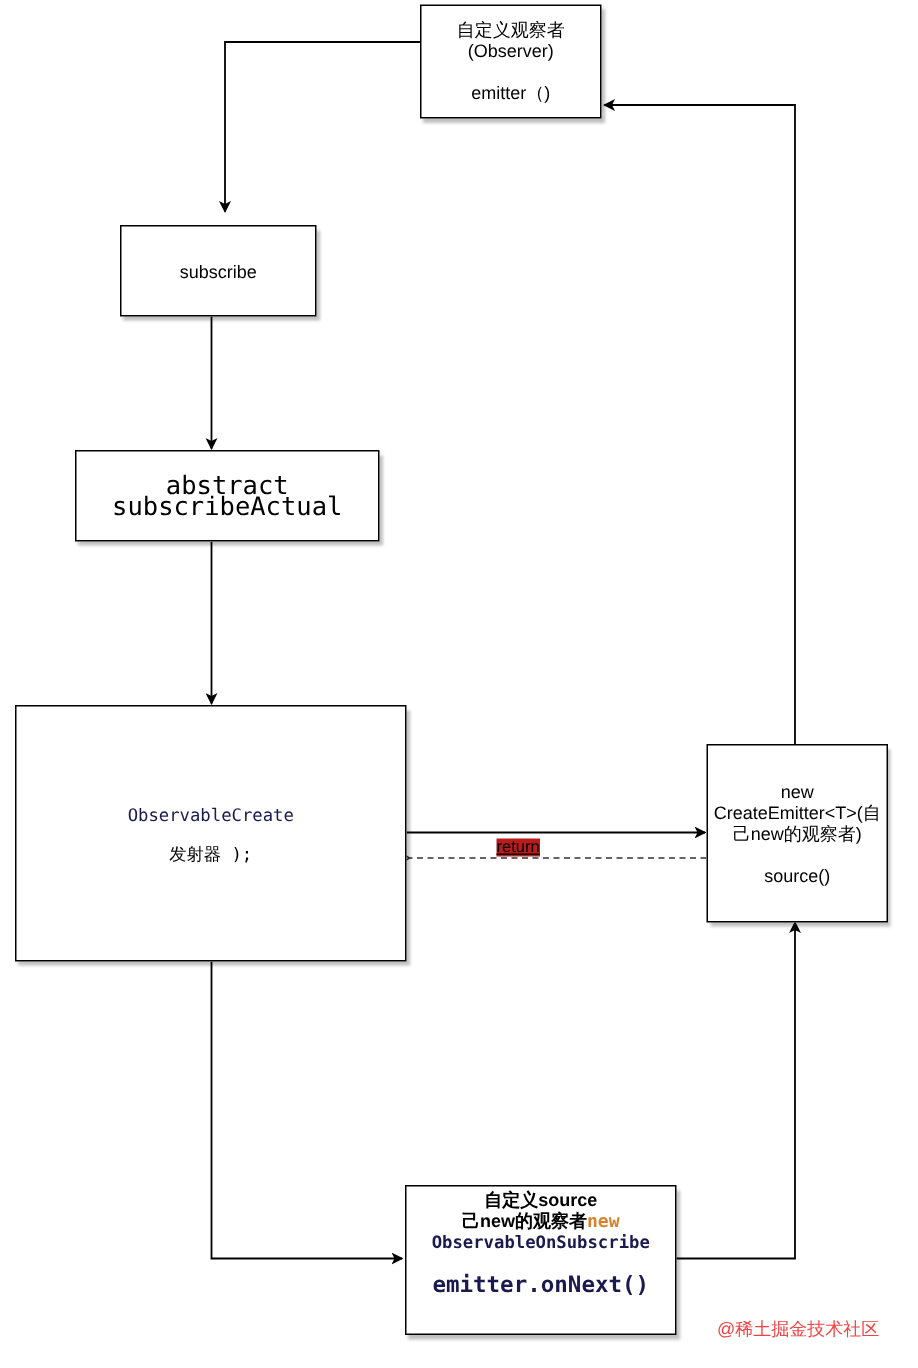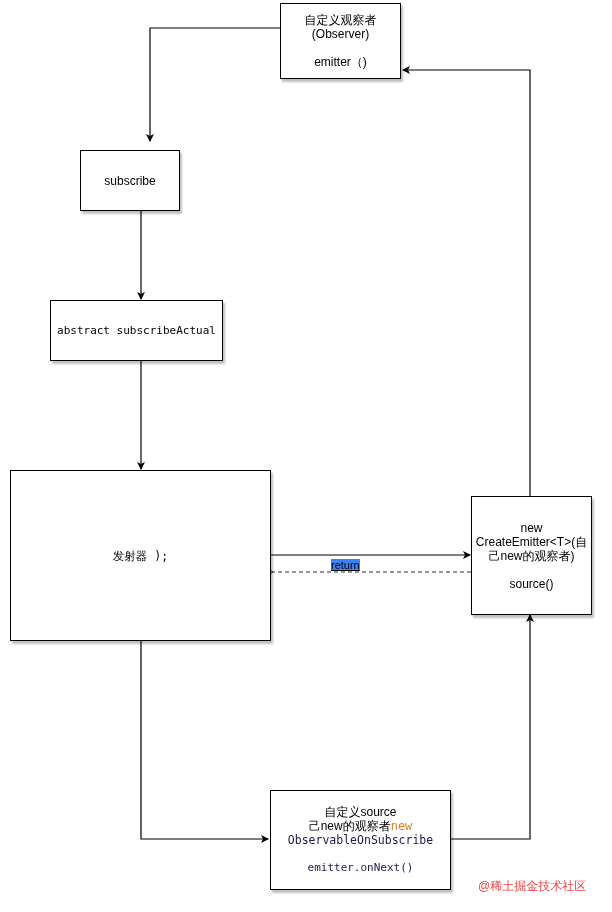--- a/index.html
+++ b/index.html
@@ -2,21 +2,21 @@
 <html><head>
 <meta charset="utf-8">
 <style>
   html,body{margin:0;padding:0;background:#fff;}
   body{width:612px;height:912px;position:relative;overflow:hidden;font-family:"Liberation Sans",sans-serif;}
   .node{position:absolute;border:1.3px solid #000;background:#fff;box-shadow:2px 3px 2px rgba(0,0,0,0.25);box-sizing:border-box;display:flex;flex-direction:column;align-items:center;justify-content:center;text-align:center;font-size:12px;color:#000;line-height:14px;}
   .mono{font-family:"DejaVu Sans Mono","Liberation Mono",monospace;}
   .navy{color:#1a1a4e;}
   .orange{color:#d9822b;}
   svg.edges{position:absolute;left:0;top:0;}
-  .lbl{position:absolute;font-size:11px;background:#3b82f6;line-height:12px;text-decoration:underline;}
+  .lbl{position:absolute;font-size:11px;background:#b91c1c;line-height:12px;text-decoration:underline;}
   .wm{position:absolute;font-size:12px;color:#ef4444;}
 </style>
 </head>
 <body>
 
 <svg class="edges" width="612" height="912">
   <defs>
     <marker id="arr" markerWidth="8" markerHeight="8" refX="7" refY="4" orient="auto" markerUnits="userSpaceOnUse">
       <path d="M0,0 L8,4 L0,8 L2,4 Z" fill="#000"></path>
     </marker>
@@ -34,43 +34,44 @@
   <polyline points="530,496 530,70 403,70" fill="none" stroke="#000" stroke-width="1.2" marker-end="url(#arr)"></polyline>
 </svg>
 
 <div class="node" style="left:280px;top:3px;width:121px;height:76px;">
   <div>自定义观察者</div>
   <div>(Observer)</div>
   <div style="height:14px"></div>
   <div>emitter（)</div>
 </div>
 
-<div class="node" style="left:80px;top:150px;width:100px;height:61px;">
+<div class="node" style="left:80px;top:150px;width:131px;height:61px;">
   <div>subscribe</div>
 </div>
 
-<div class="node mono" style="left:50px;top:300px;width:173px;height:61px;font-size:11px;">
+<div class="node mono" style="left:50px;top:300px;width:203px;height:61px;font-size:17px;">
   <div>abstract subscribeActual</div>
 </div>
 
 <div class="node mono" style="left:10px;top:470px;width:261px;height:171px;font-size:11.5px;line-height:26px;">
+  <div class="navy">ObservableCreate</div>
   <div>发射器 );</div>
 </div>
 
 <div class="node" style="left:471px;top:496px;width:121px;height:119px;">
   <div>new</div>
   <div>CreateEmitter&lt;T&gt;(自</div>
   <div>己new的观察者)</div>
   <div style="height:14px"></div>
   <div>source()</div>
 </div>
 
 <div class="lbl" style="left:331px;top:559px;">return</div>
 
-<div class="node" style="left:270px;top:790px;width:181px;height:100px;justify-content:flex-start;padding-top:14px;">
+<div class="node" style="left:270px;top:790px;width:181px;height:100px;justify-content:flex-start;padding-top:2px;font-weight:bold;">
   <div>自定义source</div>
   <div><span>己new的观察者</span><span class="mono orange">new</span></div>
   <div class="mono navy" style="font-size:11.5px;">ObservableOnSubscribe</div>
   <div style="height:14px"></div>
-  <div class="mono navy" style="font-size:11px;">emitter.onNext()</div>
+  <div class="mono navy" style="font-size:15px;">emitter.onNext()</div>
 </div>
 
 <div class="wm" style="left:478px;top:878px;">@稀土掘金技术社区</div>
 
 </body></html>

